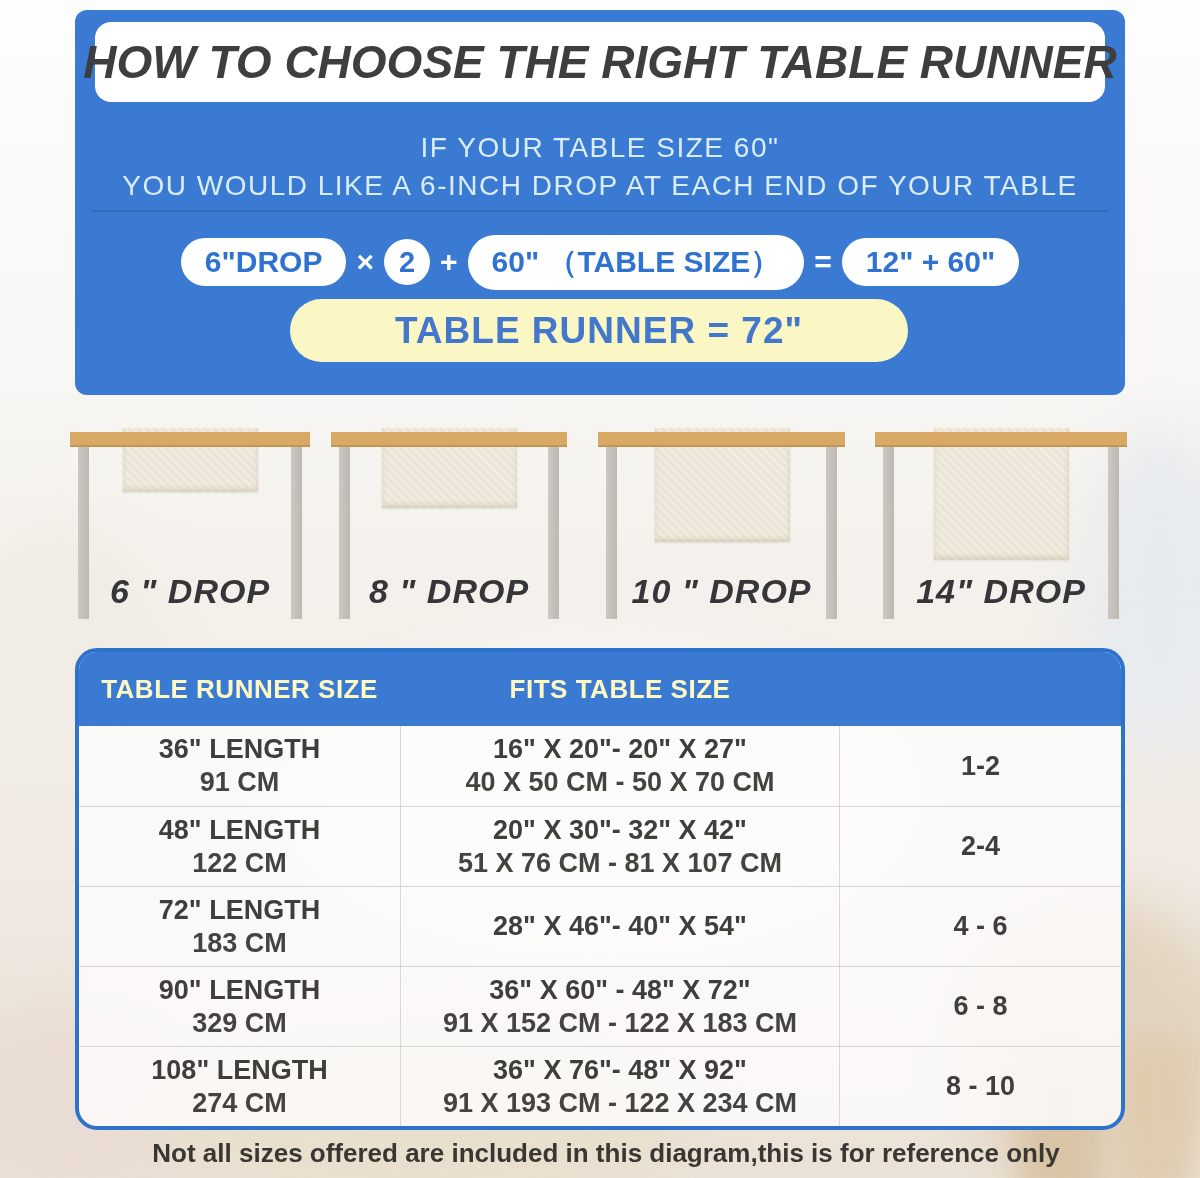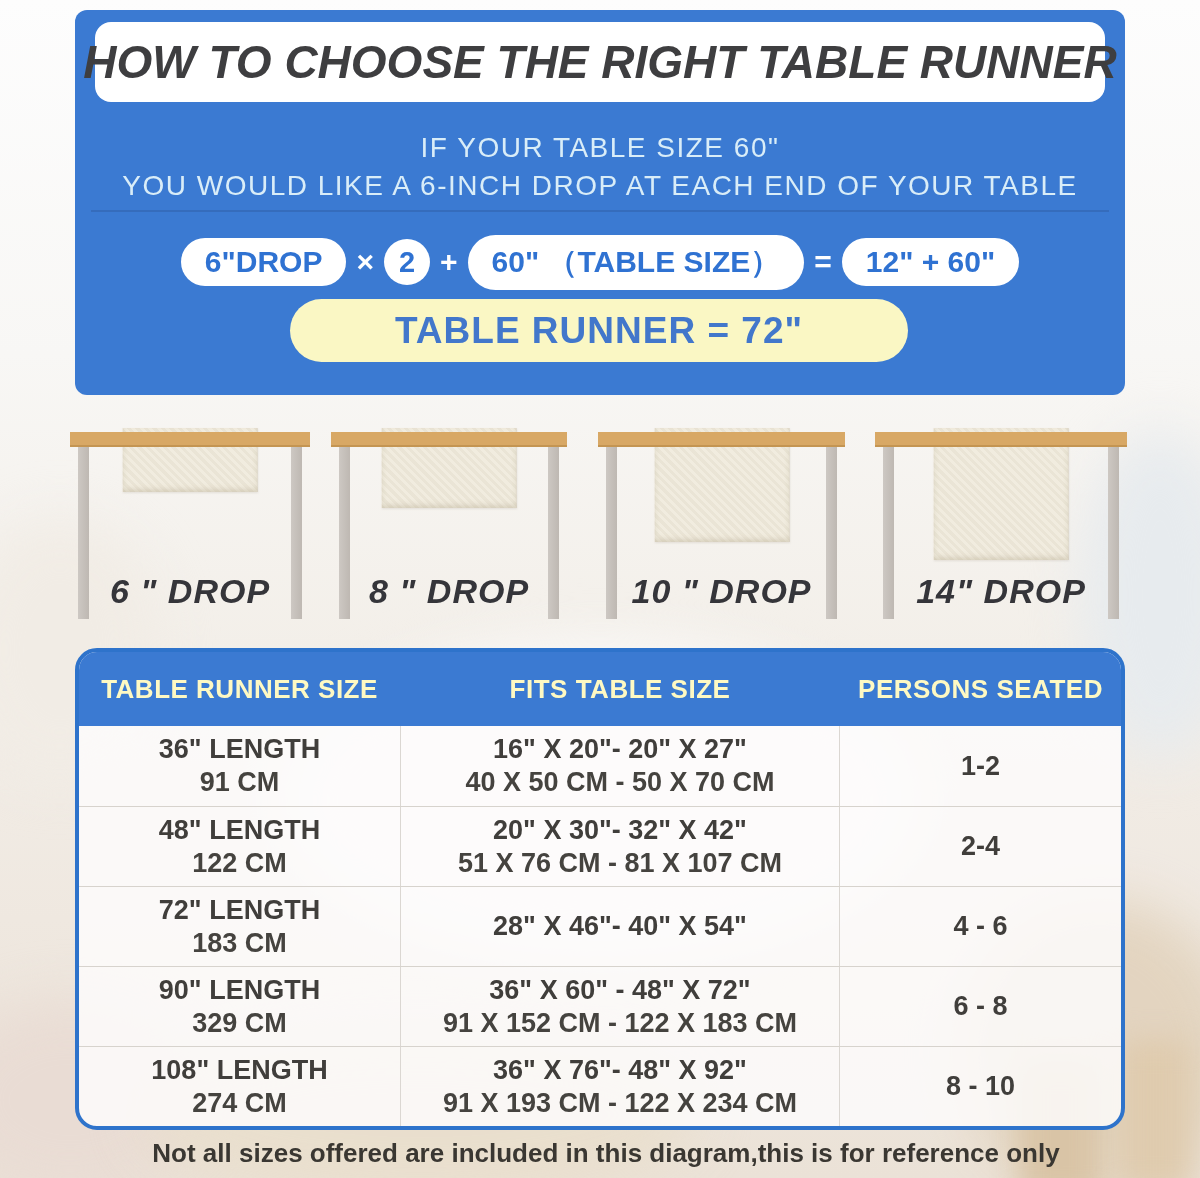--- a/index.html
+++ b/index.html
@@ -148,21 +148,20 @@
       <div class="leg right"></div>
       <div class="drop-label">14" DROP</div>
     </div>
 
   </div>
 
   <div class="size-table">
     <div class="thead">
       <div class="th">TABLE RUNNER SIZE</div>
       <div class="th">FITS TABLE SIZE</div>
-      <div class="th">PERSONS SEATED</div>
     </div>
 
     <div class="trow">
       <div class="cell">
         <span>36" LENGTH</span>
         <span class="cm">91 CM</span>
       </div>
       <div class="cell mid">
         <span>16" X 20"- 20" X 27"</span>
         <span class="cm">40 X 50 CM - 50 X 70 CM</span>

